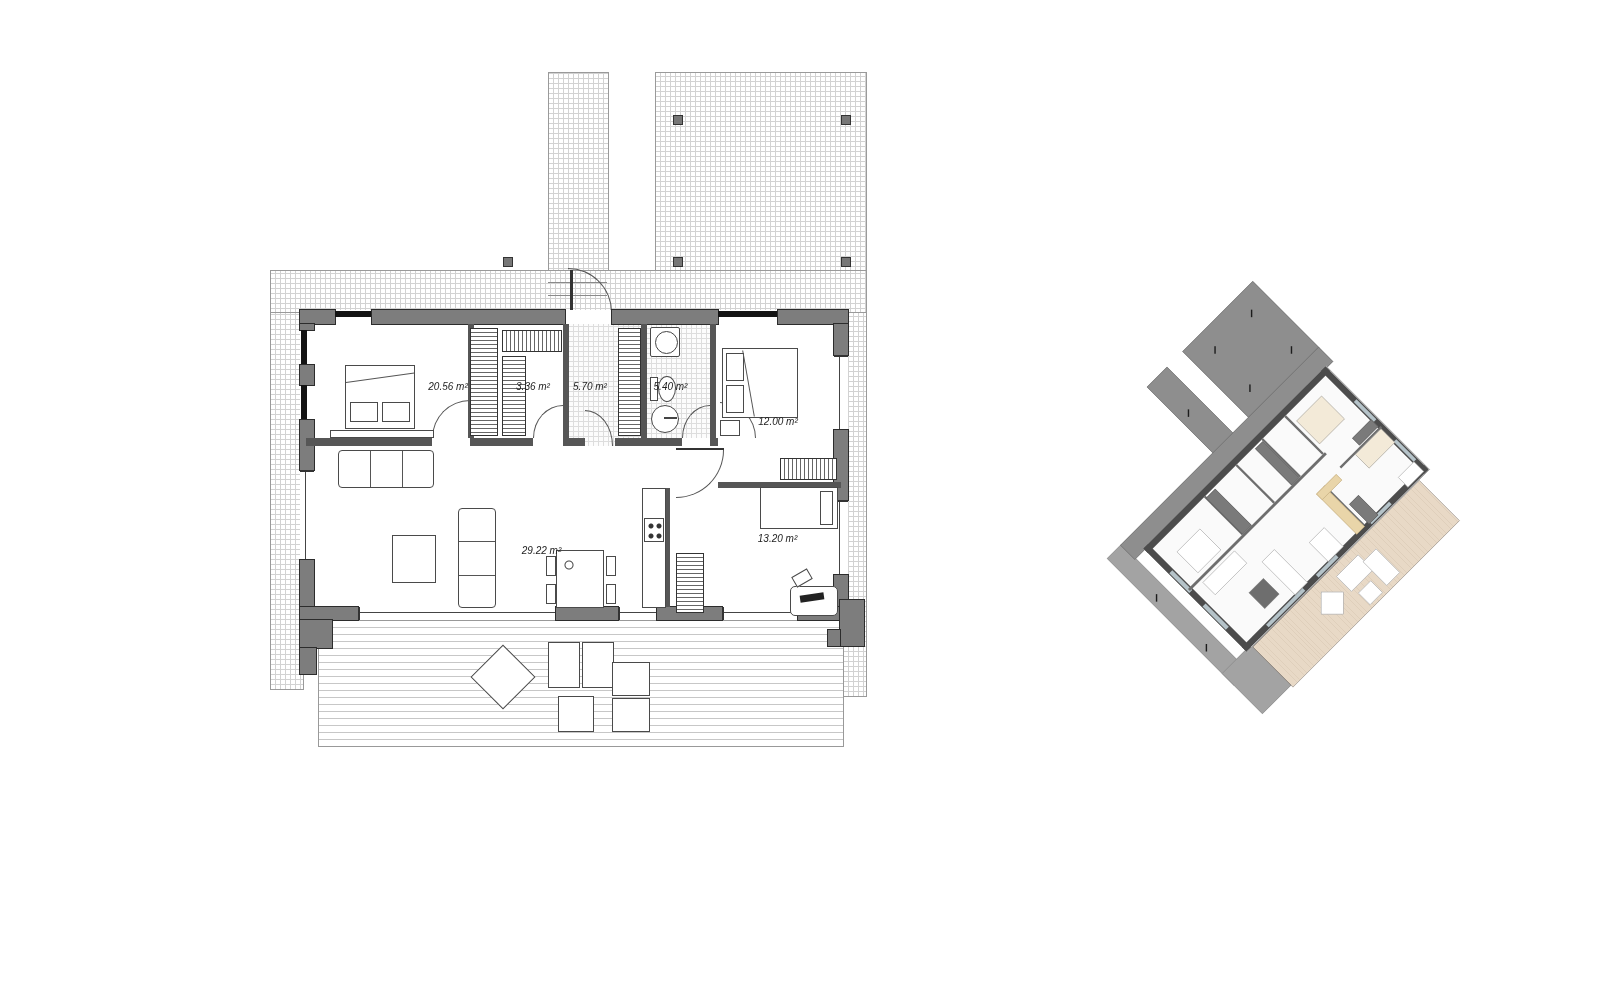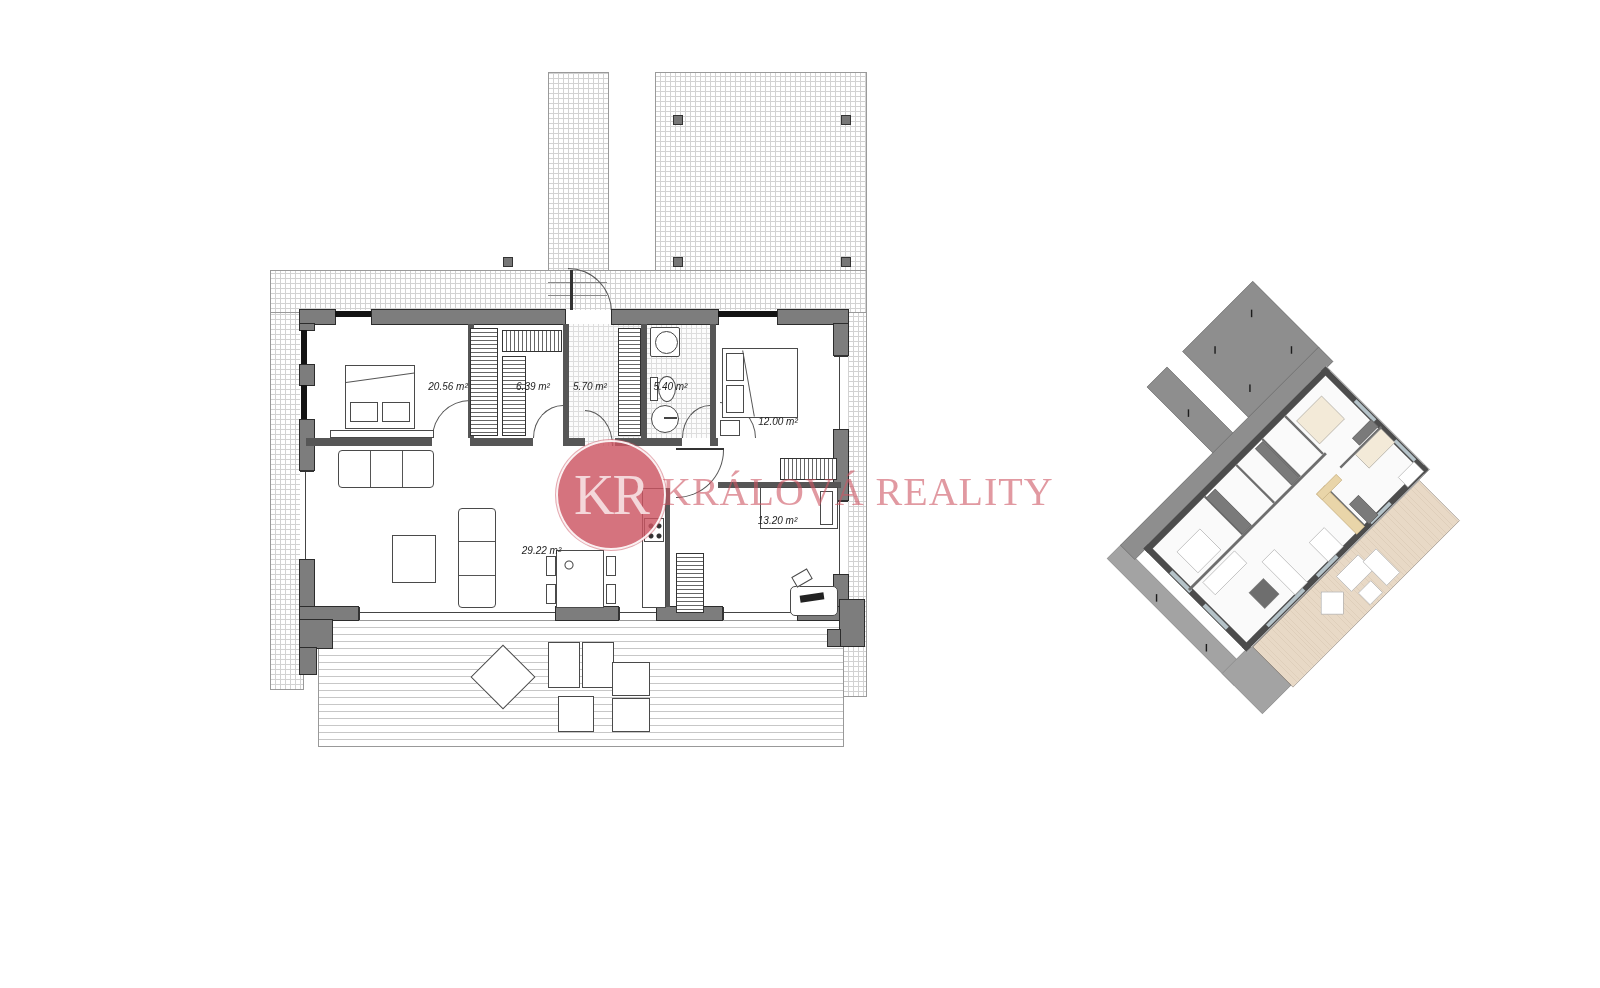--- a/index.html
+++ b/index.html
@@ -198,32 +198,28 @@
     <div class="abs furn" style="left:793px;top:572px;width:18px;height:12px;transform:rotate(-30deg);"></div>
 
     <div class="abs furn" style="left:548px;top:642px;width:32px;height:46px;"></div>
     <div class="abs furn" style="left:582px;top:642px;width:32px;height:46px;"></div>
     <div class="abs furn" style="left:480px;top:654px;width:46px;height:46px;transform:rotate(45deg);"></div>
     <div class="abs furn" style="left:558px;top:696px;width:36px;height:36px;"></div>
     <div class="abs furn" style="left:612px;top:662px;width:38px;height:34px;"></div>
     <div class="abs furn" style="left:612px;top:698px;width:38px;height:34px;"></div>
 
     <span class="abs roomlabel" style="left:413px;top:381px;width:70px;">20.56 m²</span>
-    <span class="abs roomlabel" style="left:503px;top:381px;width:60px;">6.39 m²</span>
+    <span class="abs roomlabel" style="left:503px;top:381px;width:60px;">3.36 m²</span>
     <span class="abs roomlabel" style="left:560px;top:381px;width:60px;">5.70 m²</span>
     <span class="abs roomlabel" style="left:650px;top:381px;width:41px;">5.40 m²</span>
     <span class="abs roomlabel" style="left:743px;top:381px;width:70px;margin-top:35px;">12.00 m²</span>
     <span class="abs roomlabel" style="left:504px;top:545px;width:75px;">29.22 m²</span>
-    <span class="abs roomlabel" style="left:740px;top:515px;width:75px;">13.20 m²</span>
+    <span class="abs roomlabel" style="left:740px;top:533px;width:75px;">13.20 m²</span>
   </div>
 
-  <div id="wm-circle" class="abs" style="left:556px;top:440px;width:110px;height:110px;">
-    <span id="wm-kr">KR</span>
-  </div>
-  <span id="wm-brand" class="abs" style="left:662px;top:468px;">KRÁLOVÁ REALITY</span>
 
   <div class="abs" style="left:1060px;top:250px;width:440px;height:470px;">
     <div id="iso">
 
       <div class="abs g2" style="left:0;top:214px;width:42px;height:380px;"></div>
       <div class="abs g2" style="left:0;top:560px;width:340px;height:120px;"></div>
       <div class="abs g1" style="left:425px;top:16px;width:210px;height:198px;"></div>
       <div class="abs g1" style="left:318px;top:16px;width:59px;height:240px;"></div>
       <div class="abs g1" style="left:40px;top:214px;width:595px;height:42px;"></div>
 

